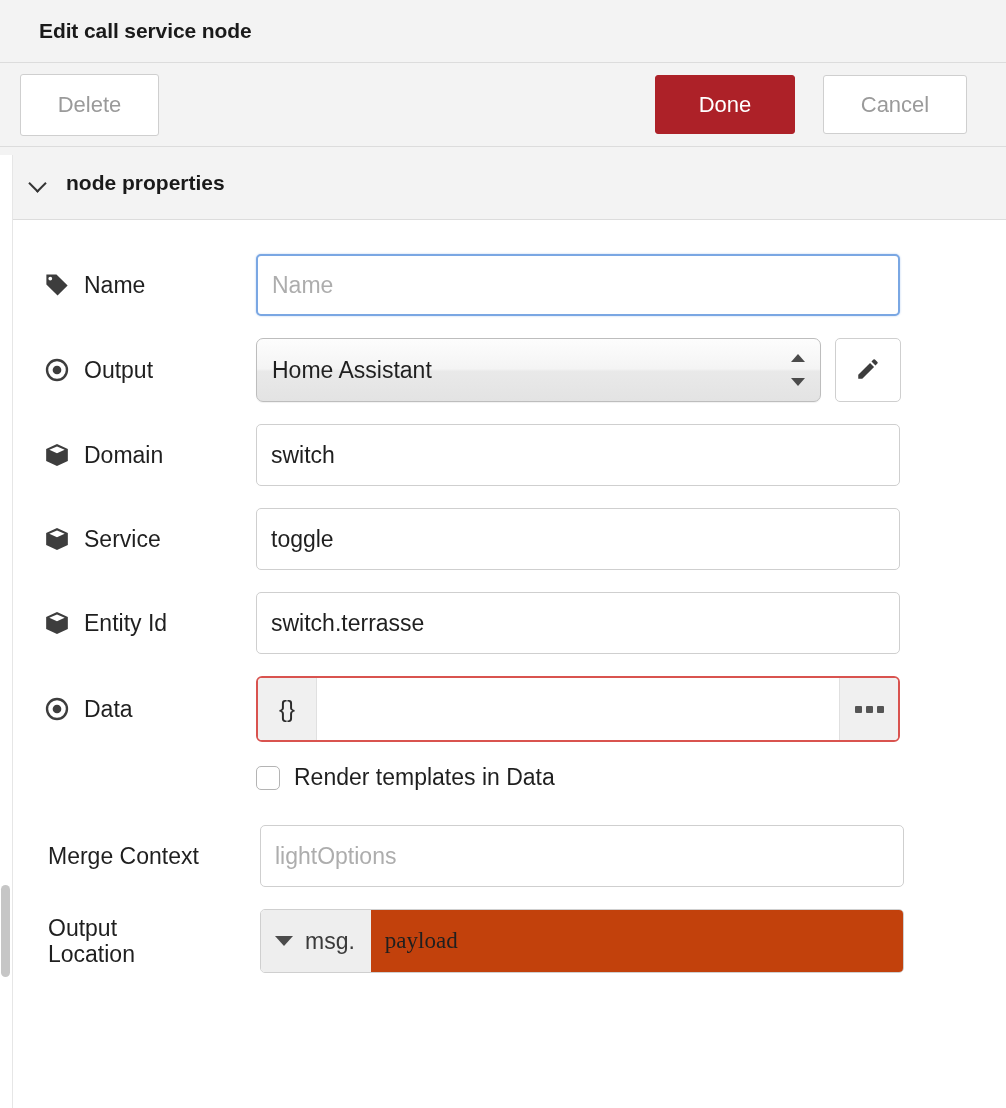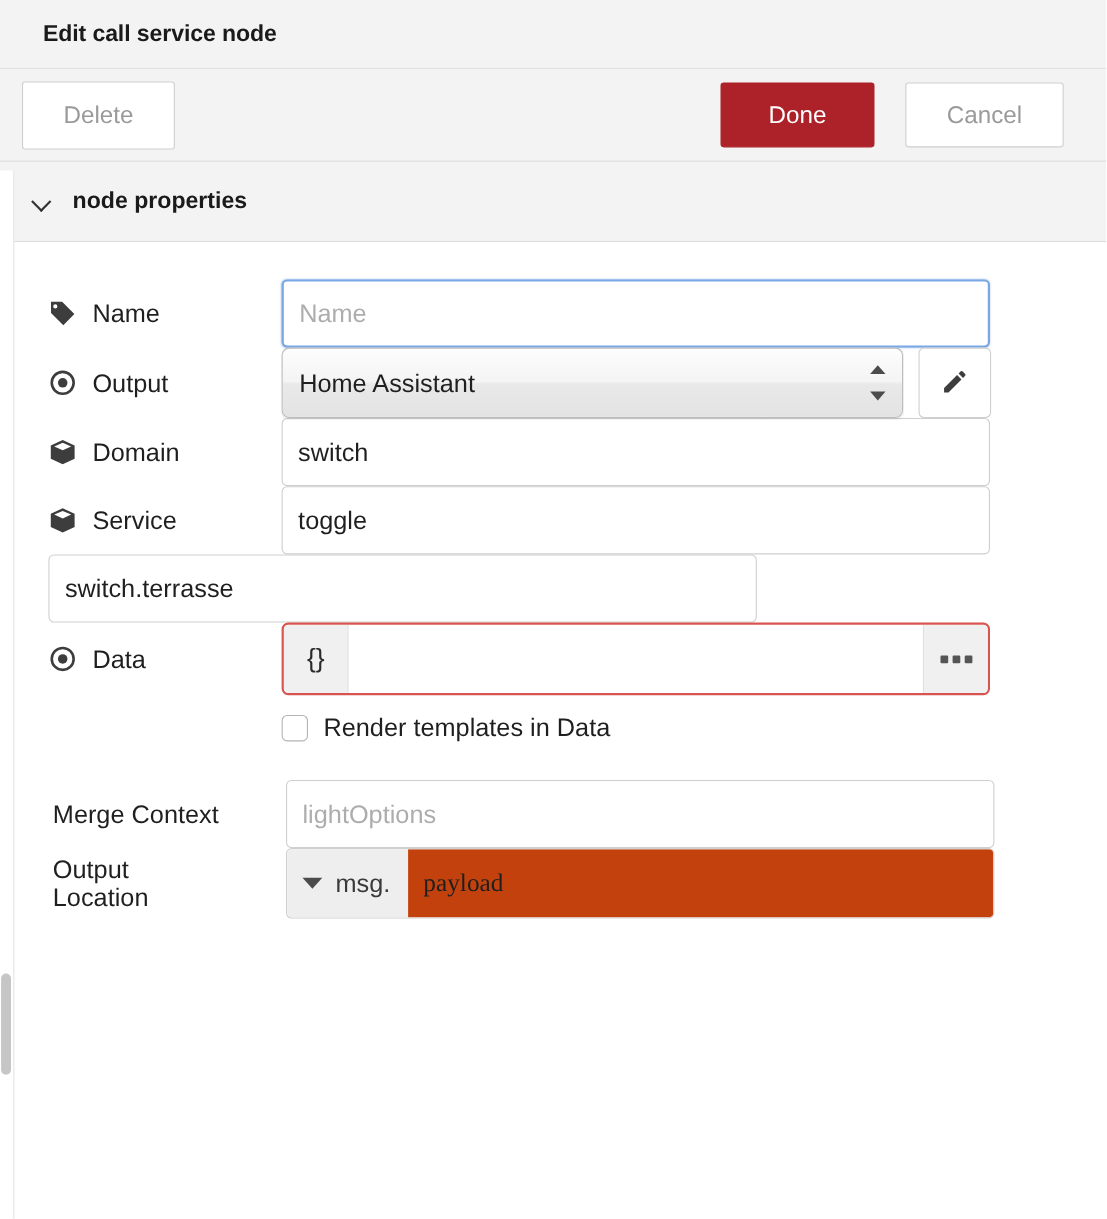--- a/index.html
+++ b/index.html
@@ -136,20 +136,21 @@
     padding-top: 34px;
     box-sizing: border-box;
     height: 888px;
   }
 
   .row {
     display: flex;
     align-items: center;
     padding-left: 44px;
     box-sizing: border-box;
+    margin-bottom: 22px;
   }
 
   .label {
     width: 212px;
     flex: none;
     display: flex;
     align-items: center;
     font-size: 23px;
     color: #1f1f1f;
     line-height: 1.15;
@@ -469,20 +470,28 @@
           <svg width="26" height="26" viewBox="0 0 24 24" aria-hidden="true">
             <path fill="#3d3d3d" d="M12 1.8 22 6.4v11.2L12 22.2 2 17.6V6.4L12 1.8zm0 2.3L4.9 7.2 12 10.4l7.1-3.2L12 4.1z"></path>
           </svg>
         </span>
         <span class="label-text">Service</span>
       </div>
       <input class="field" type="text" value="toggle" style="">
     </div>
 
     <div class="row">
+      <div class="label">
+        <span class="icon">
+          <svg width="26" height="26" viewBox="0 0 24 24" aria-hidden="true">
+            <path fill="#3d3d3d" d="M12 1.8 22 6.4v11.2L12 22.2 2 17.6V6.4L12 1.8zm0 2.3L4.9 7.2 12 10.4l7.1-3.2L12 4.1z"></path>
+          </svg>
+        </span>
+        <span class="label-text">Entity Id</span>
+      </div>
       <input class="field" type="text" value="switch.terrasse" style="">
     </div>
 
     <div class="row">
       <div class="label">
         <span class="icon">
           <svg width="26" height="26" viewBox="0 0 24 24" aria-hidden="true">
             <circle cx="12" cy="12" r="9.2" fill="none" stroke="#3d3d3d" stroke-width="2.2"></circle>
             <circle cx="12" cy="12" r="4" fill="#3d3d3d"></circle>
           </svg>

